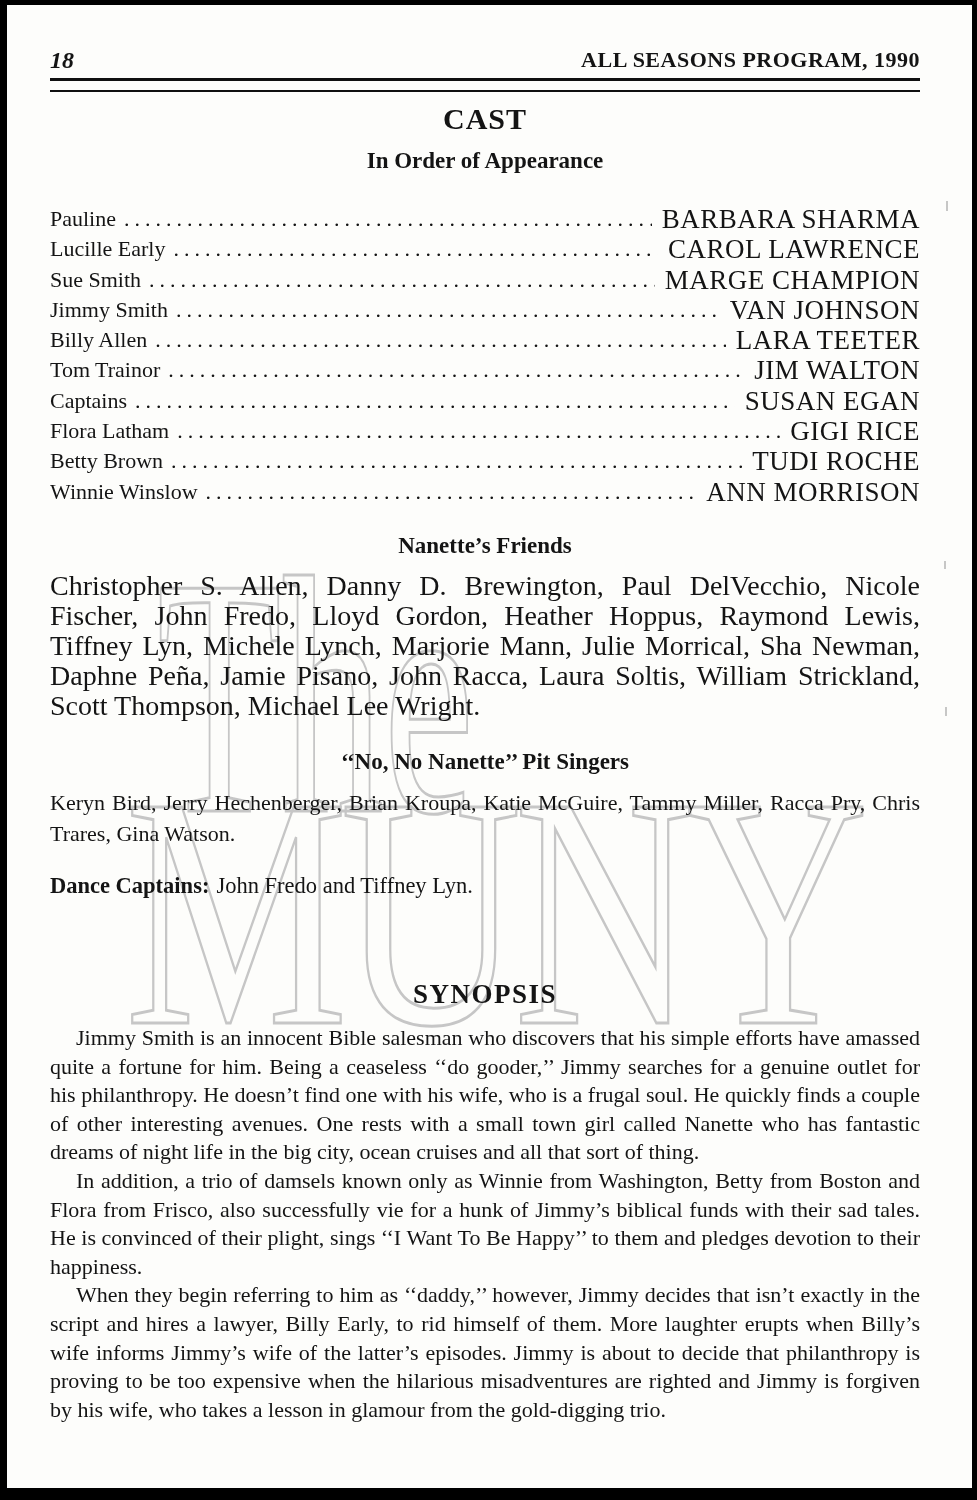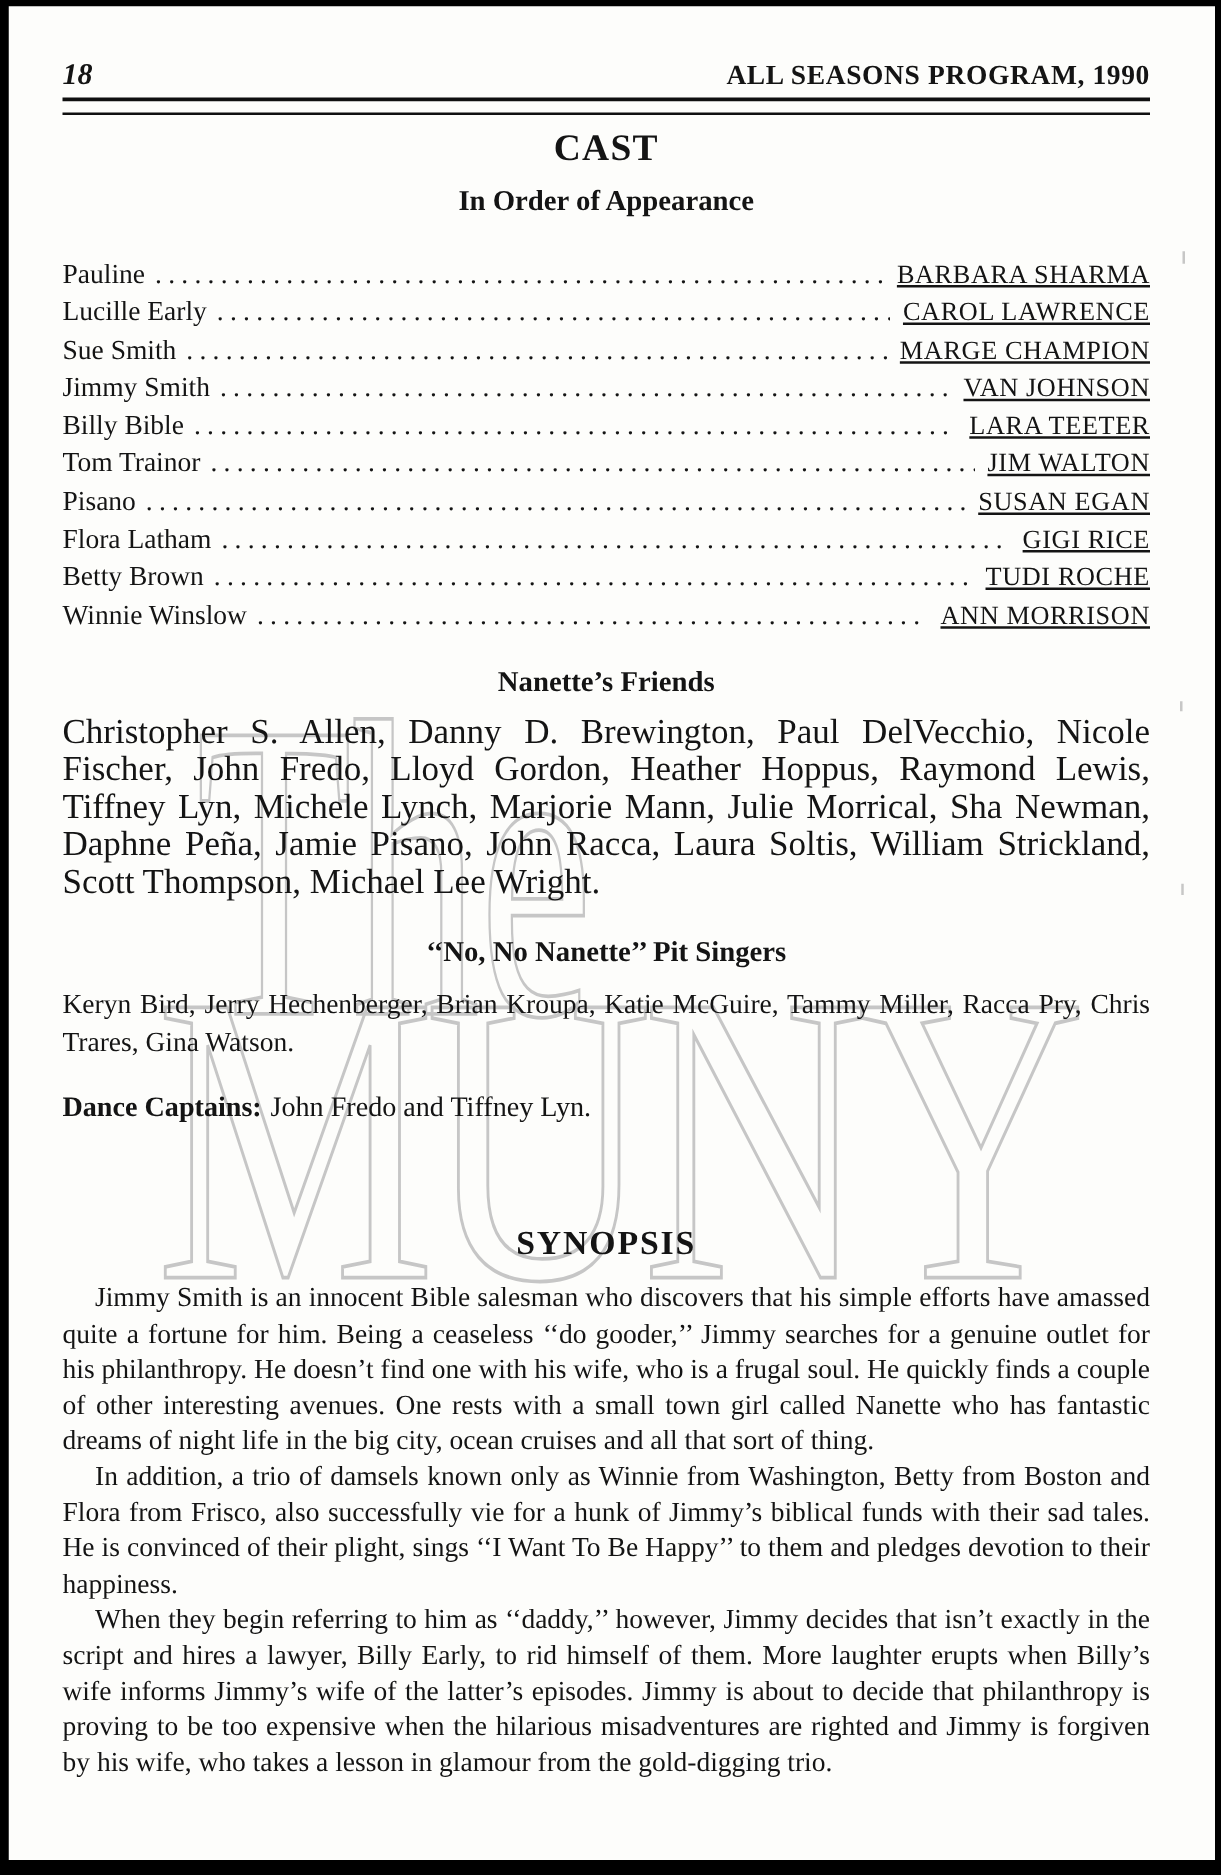--- a/index.html
+++ b/index.html
@@ -36,21 +36,21 @@
   .rules { margin-top:4px; height:9px; border-top:3px solid #101010; border-bottom:2px solid #101010; }
 
   
   .cast-title { text-align:center; font-weight:bold; font-size:30px; letter-spacing:1px; margin-top:10px; }
   .cast-subtitle { text-align:center; font-weight:bold; font-size:23px; margin-top:12px; }
   .cast-list { margin-top:30px; }
   .cast-row { display:flex; align-items:flex-start; line-height:30.3px; font-size:22px; }
   .cast-role { white-space:nowrap; }
   .cast-dots { flex:1 1 auto; overflow:hidden; white-space:nowrap; margin:0 10px 0 8px; letter-spacing:5px; }
   .cast-dots::after { content:"..........................................................................................................................."; }
-  .cast-actor { white-space:nowrap; font-size:21px; letter-spacing:.5px;text-decoration:underline; }
+  .cast-actor { white-space:nowrap; font-size:27px; letter-spacing:.5px; }
 
   
   .section-heading { text-align:center; font-weight:bold; font-size:23px; }
   .h-friends { margin-top:26px; }
   .friends-names { margin:12px 0 0 0; font-size:28px; line-height:30px; text-align:justify; }
   .h-pit { margin-top:28px; }
   .pit-names { margin:12px 0 0 0; font-size:22px; line-height:31px; text-align:justify; }
   .dance-line { margin-top:24px; font-size:22.5px; }
   .dance-label { font-weight:bold; margin-right:7px; }
 
@@ -97,31 +97,31 @@
           <span class="cast-role">Sue Smith</span>
           <span class="cast-dots"></span>
           <span class="cast-actor">MARGE CHAMPION</span>
         </div>
         <div class="cast-row">
           <span class="cast-role">Jimmy Smith</span>
           <span class="cast-dots"></span>
           <span class="cast-actor">VAN JOHNSON</span>
         </div>
         <div class="cast-row">
-          <span class="cast-role">Billy Bible</span>
+          <span class="cast-role">Billy Allen</span>
           <span class="cast-dots"></span>
           <span class="cast-actor">LARA TEETER</span>
         </div>
         <div class="cast-row">
           <span class="cast-role">Tom Trainor</span>
           <span class="cast-dots"></span>
           <span class="cast-actor">JIM WALTON</span>
         </div>
         <div class="cast-row">
-          <span class="cast-role">Pisano</span>
+          <span class="cast-role">Captains</span>
           <span class="cast-dots"></span>
           <span class="cast-actor">SUSAN EGAN</span>
         </div>
         <div class="cast-row">
           <span class="cast-role">Flora Latham</span>
           <span class="cast-dots"></span>
           <span class="cast-actor">GIGI RICE</span>
         </div>
         <div class="cast-row">
           <span class="cast-role">Betty Brown</span>

